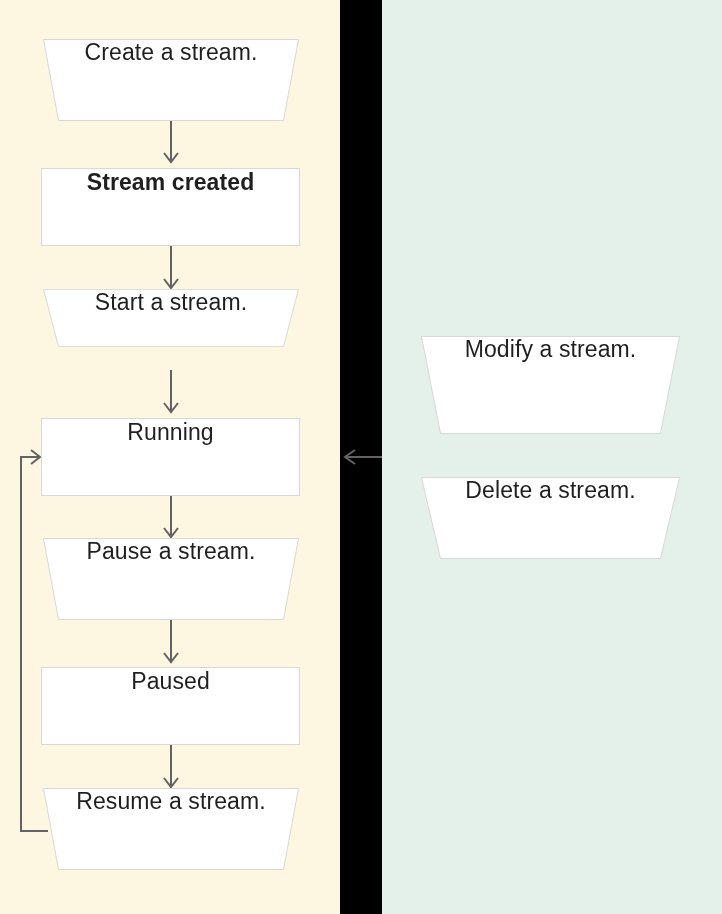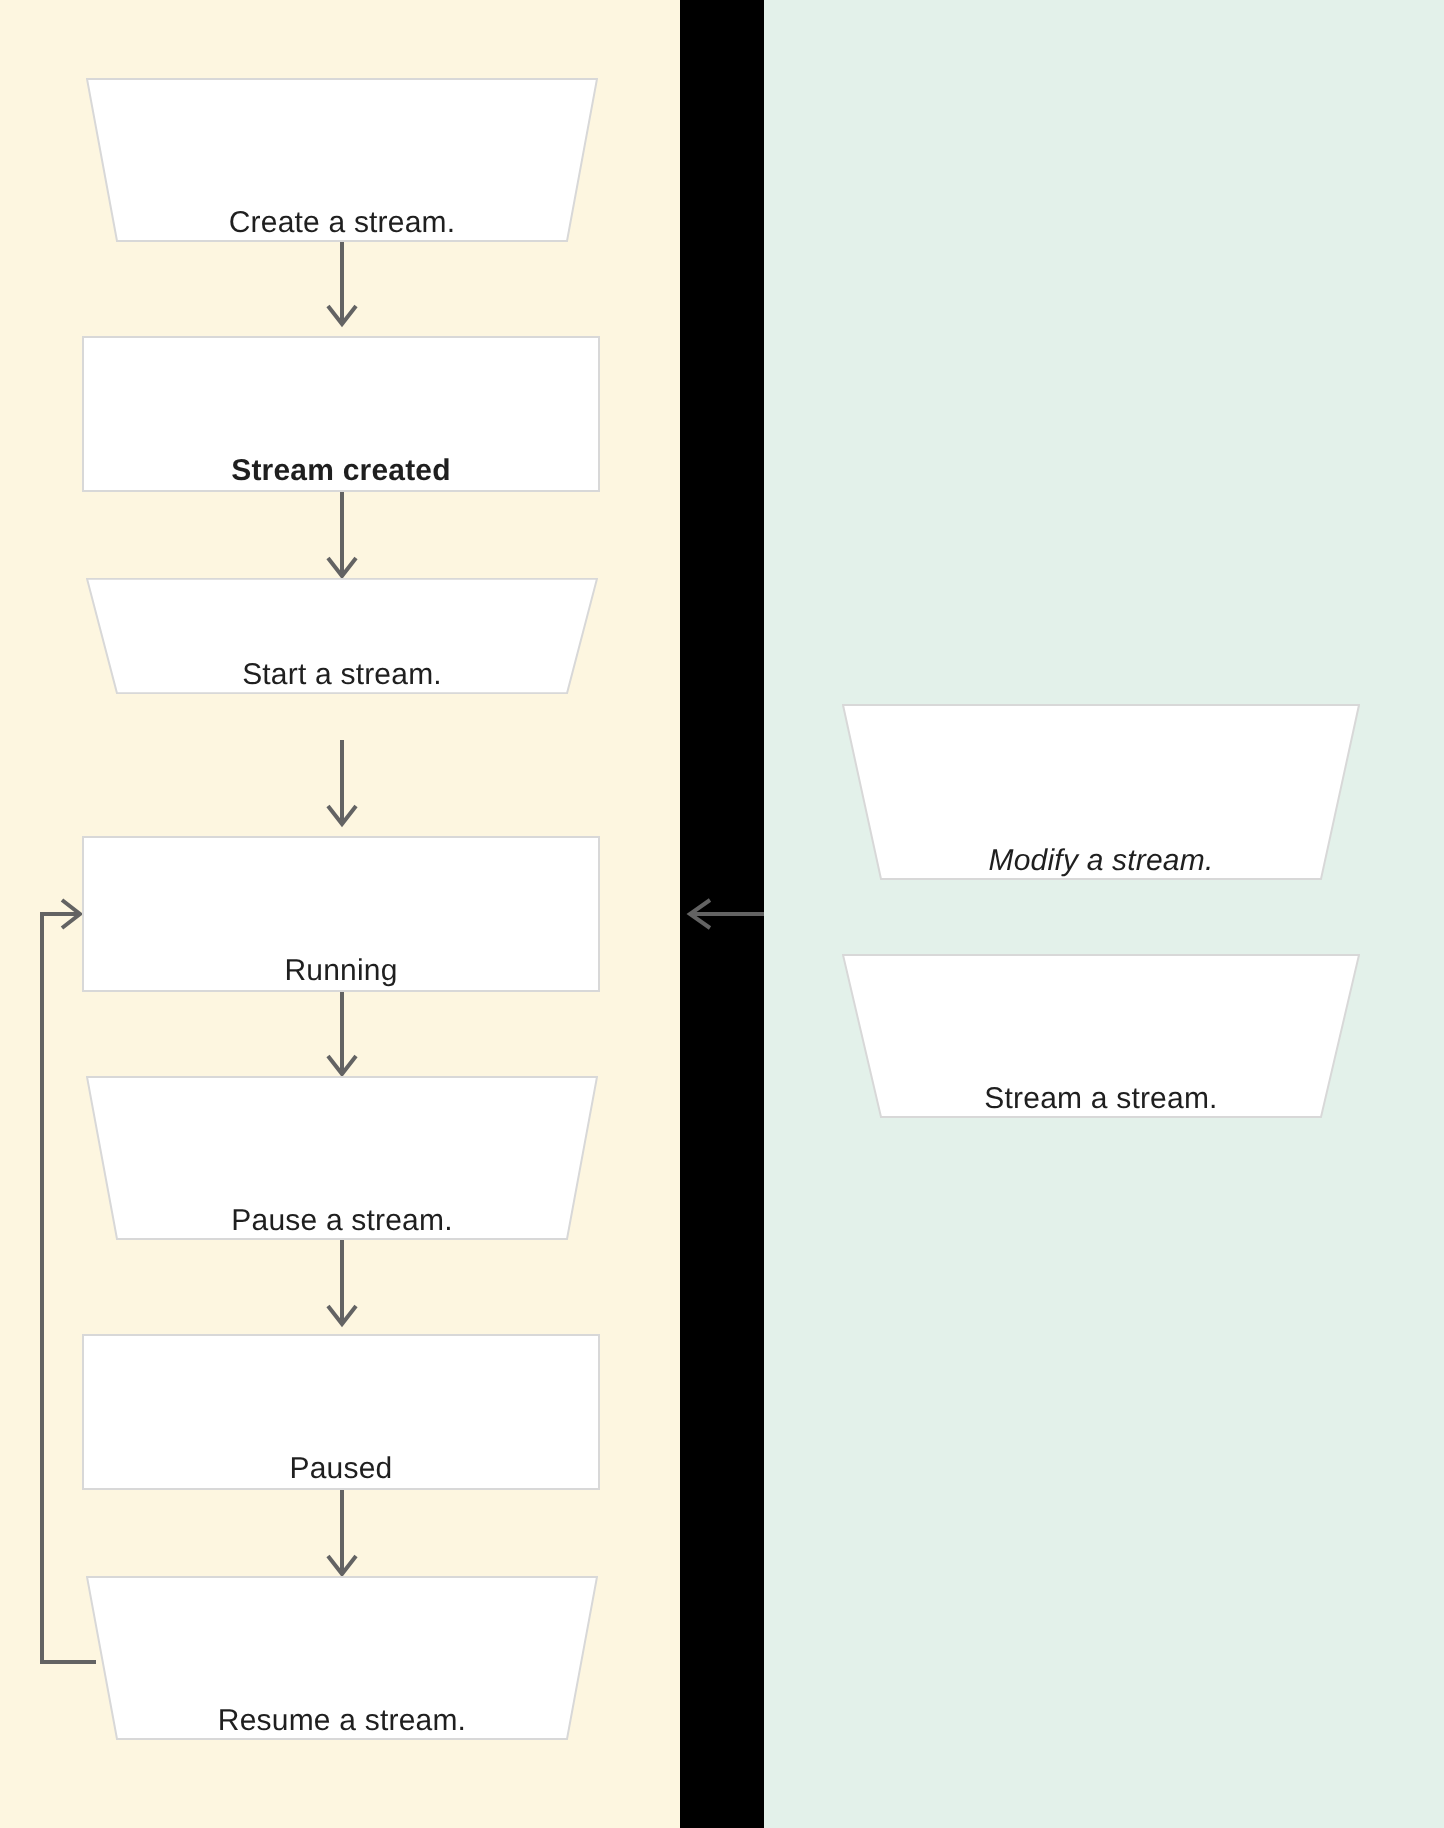--- a/index.html
+++ b/index.html
@@ -27,25 +27,25 @@
     position: absolute;
     left: 0; top: 0;
     width: 722px; height: 914px;
     pointer-events: none;
   }
 
   .node {
     position: absolute;
     box-sizing: border-box;
     display: flex;
-    align-items: flex-end;
+    align-items: flex-start;
     justify-content: center;
     background: #ffffff;
     color: #1f1f1f;
-    font-size: 15px;
+    font-size: 23px;
     line-height: 1.2;
     letter-spacing: 0.1px;
     white-space: nowrap;
   }
   .node.rect {
     border: 1px solid #d8d8d8;
   }
   .node.trap {
     border: none;
     background: transparent;
@@ -148,27 +148,27 @@
     <span>Paused</span>
   </div>
 
   <div class="node trap" style="left:43px; top:788px; width:256px; height:82px;">
     <svg class="trap-shape" viewBox="0 0 256 82" preserveAspectRatio="none">
       <polygon points="0.5,0.5 255.5,0.5 240.5,81.5 15.5,81.5" fill="#ffffff" stroke="#d8d8d8" stroke-width="1" vector-effect="non-scaling-stroke"></polygon>
     </svg>
     <span class="trap-label">Resume a stream.</span>
   </div>
 
-  <div class="node trap" style="left:421px; top:352px; width:259px; height:88px;font-style:italic;">
+  <div class="node trap" style="left:421px; top:336px; width:259px; height:98px;">
     <svg class="trap-shape" viewBox="0 0 259 82" preserveAspectRatio="none">
       <polygon points="0.5,0.5 258.5,0.5 239.5,81.5 19.5,81.5" fill="#ffffff" stroke="#d8d8d8" stroke-width="1" vector-effect="non-scaling-stroke"></polygon>
     </svg>
     <span class="trap-label">Modify a stream.</span>
   </div>
 
   <div class="node trap" style="left:421px; top:477px; width:259px; height:82px;">
     <svg class="trap-shape" viewBox="0 0 259 82" preserveAspectRatio="none">
       <polygon points="0.5,0.5 258.5,0.5 239.5,81.5 19.5,81.5" fill="#ffffff" stroke="#d8d8d8" stroke-width="1" vector-effect="non-scaling-stroke"></polygon>
     </svg>
-    <span class="trap-label">Stream a stream.</span>
+    <span class="trap-label">Delete a stream.</span>
   </div>
 
 </div>
 
 </body></html>

